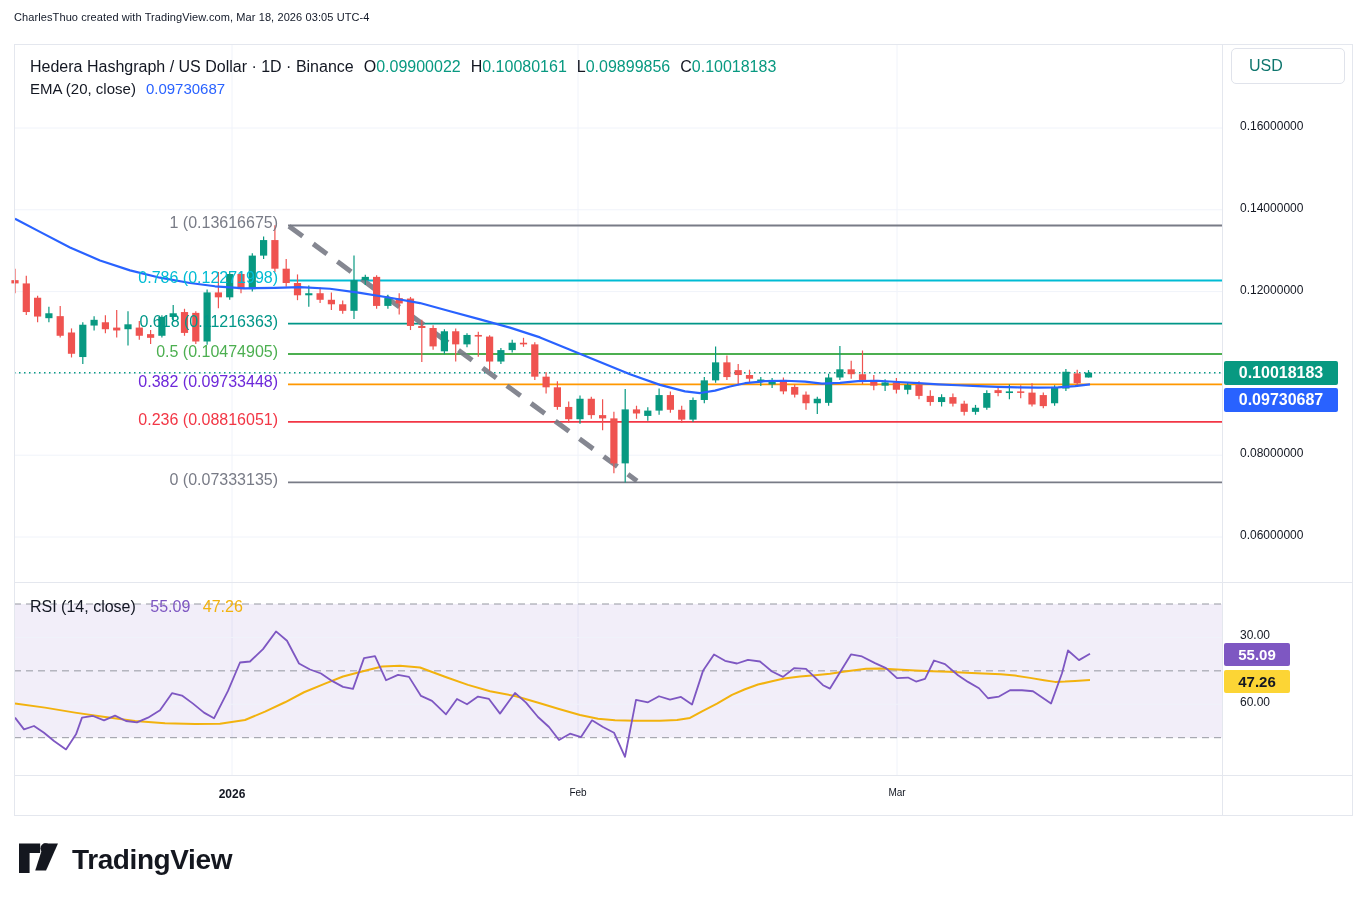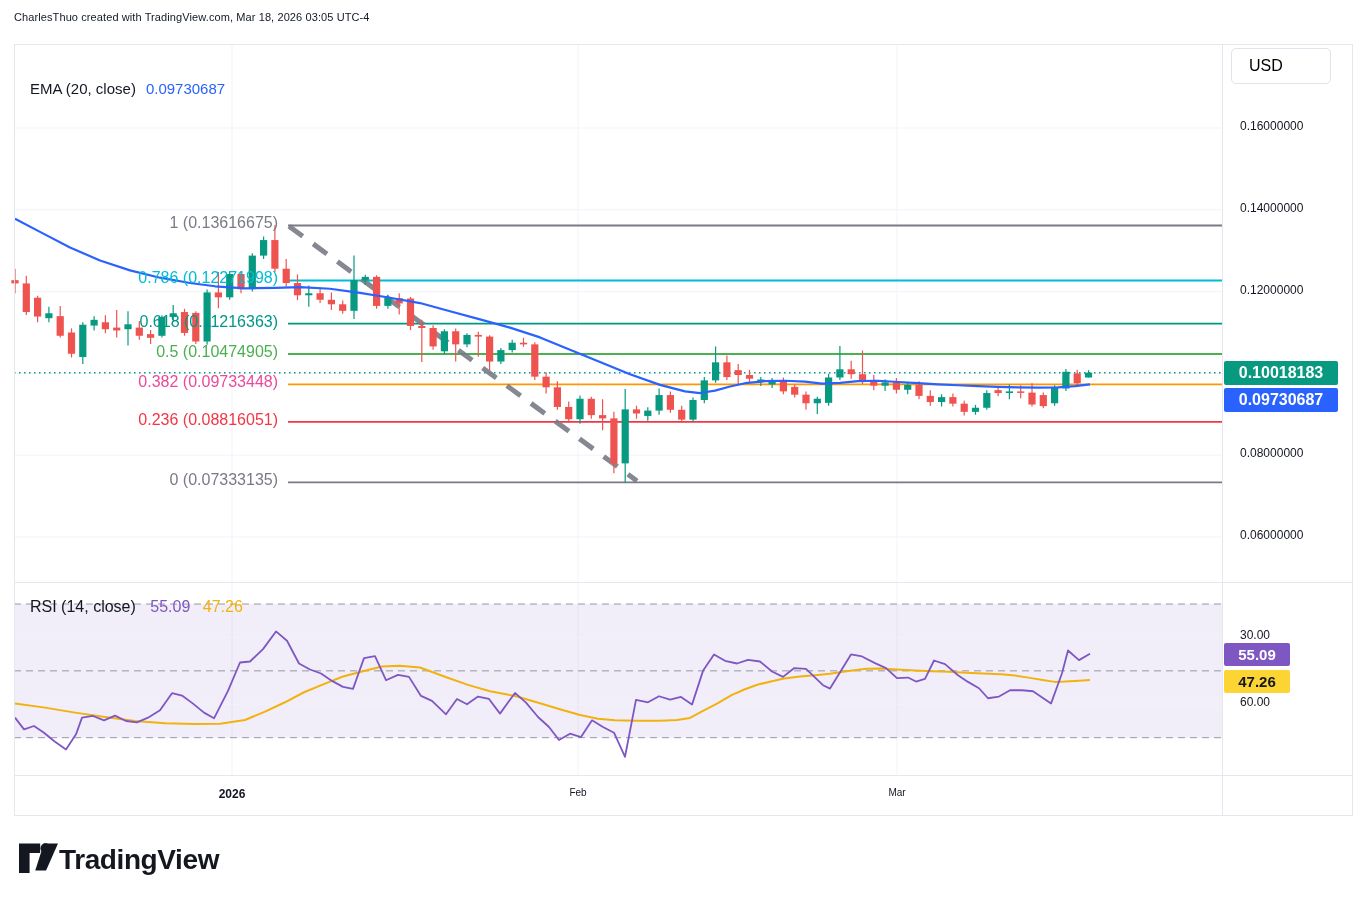--- a/index.html
+++ b/index.html
@@ -19,23 +19,23 @@
   .axis-label{position:absolute;left:1240px;font-size:12px;color:#131722;white-space:nowrap;}
   .badge{position:absolute;left:1224px;width:114px;height:24px;border-radius:2px;color:#fff;
          font-size:16px;font-weight:700;text-align:center;line-height:24px;}
   .rsi-badge{position:absolute;left:1224px;width:66px;height:23px;border-radius:2px;
          font-size:15px;font-weight:700;text-align:center;line-height:23px;}
   .time-label{position:absolute;transform:translateX(-50%);font-size:10px;font-weight:400;color:#131722;top:787px;}
   .time-label.major{font-weight:700;font-size:12px;}
   .rsi-legend{position:absolute;left:30px;top:598px;font-size:16px;font-weight:500;white-space:nowrap;}
   .rsi-legend .v1{margin-left:10px;}
   .rsi-legend .v2{margin-left:8px;}
-  .usd-btn{position:absolute;left:1231px;top:48px;width:100px;height:36px;border:1px solid #e0e3eb;
-         border-radius:5px;background:#fff;font-size:16px;color:#000000;line-height:34px;padding-left:17px;cursor:pointer;}
-  .logo{position:absolute;left:19px;top:842px;display:flex;align-items:center;}
+  .usd-btn{position:absolute;left:1231px;top:48px;width:114px;height:36px;border:1px solid #e0e3eb;
+         border-radius:5px;background:#fff;font-size:16px;color:#0f766e;line-height:34px;padding-left:17px;cursor:pointer;}
+  .logo{position:absolute;left:19px;top:842px;display:flex;align-items:center;gap:13px;}
   .logo-text{font-size:28px;font-weight:700;color:#14171f;letter-spacing:-0.4px;}
 </style>
 </head>
 <body>
 
 <div class="stage">
 
   <div class="attribution">CharlesThuo created with TradingView.com, Mar 18, 2026 03:05 UTC-4</div>
 
   <svg id="chart-svg" width="1367" height="906">
@@ -261,30 +261,33 @@
     </svg>
 
   <div class="hline" style="left:14px;top:44px;width:1339px;height:1px;"></div>
   <div class="hline" style="left:14px;top:582px;width:1339px;height:1px;"></div>
   <div class="hline" style="left:14px;top:775px;width:1339px;height:1px;"></div>
   <div class="hline" style="left:14px;top:815px;width:1339px;height:1px;"></div>
   <div class="vline" style="left:14px;top:44px;width:1px;height:771px;"></div>
   <div class="vline" style="left:1222px;top:44px;width:1px;height:771px;"></div>
   <div class="vline" style="left:1352px;top:44px;width:1px;height:771px;"></div>
 
+  <div class="legend">
+    <span class="sym">Hedera Hashgraph / US Dollar · 1D · Binance</span><span id="ohlc-spans"><span class="k">O</span><span class="v">0.09900022</span><span class="k">H</span><span class="v">0.10080161</span><span class="k">L</span><span class="v">0.09899856</span><span class="k">C</span><span class="v">0.10018183</span></span>
+  </div>
   <div class="legend-row2">
     <span>EMA (20, close)</span><span class="emaval">0.09730687</span>
   </div>
 
   <div id="fib-labels">
       <div class="fib-label" style="top: 214.478px; color: rgb(120, 123, 134);">1 (0.13616675)</div>
       <div class="fib-label" style="top: 269.475px; color: rgb(0, 188, 212);">0.786 (0.12271998)</div>
       <div class="fib-label" style="top: 312.651px; color: rgb(0, 150, 136);">0.618 (0.11216363)</div>
       <div class="fib-label" style="top: 342.976px; color: rgb(76, 175, 80);">0.5 (0.10474905)</div>
-      <div class="fib-label" style="top: 373.302px; color: #ec4899;">0.382 (0.09733448)</div>
+      <div class="fib-label" style="top: 373.302px; color: #6d28d9;">0.382 (0.09733448)</div>
       <div class="fib-label" style="top: 410.824px; color: rgb(242, 54, 69);">0.236 (0.08816051)</div>
       <div class="fib-label" style="top: 471.475px; color: rgb(120, 123, 134);">0 (0.07333135)</div>
     </div>
   <div id="price-axis">
       <div class="axis-label" style="top: 119px;">0.16000000</div>
       <div class="axis-label" style="top: 200.8px;">0.14000000</div>
       <div class="axis-label" style="top: 282.6px;">0.12000000</div>
       <div class="axis-label" style="top: 446.2px;">0.08000000</div>
       <div class="axis-label" style="top: 528px;">0.06000000</div>
       <div class="badge" style="top: 361px; background: rgb(8, 153, 129); color: rgb(255, 255, 255);">0.10018183</div>

